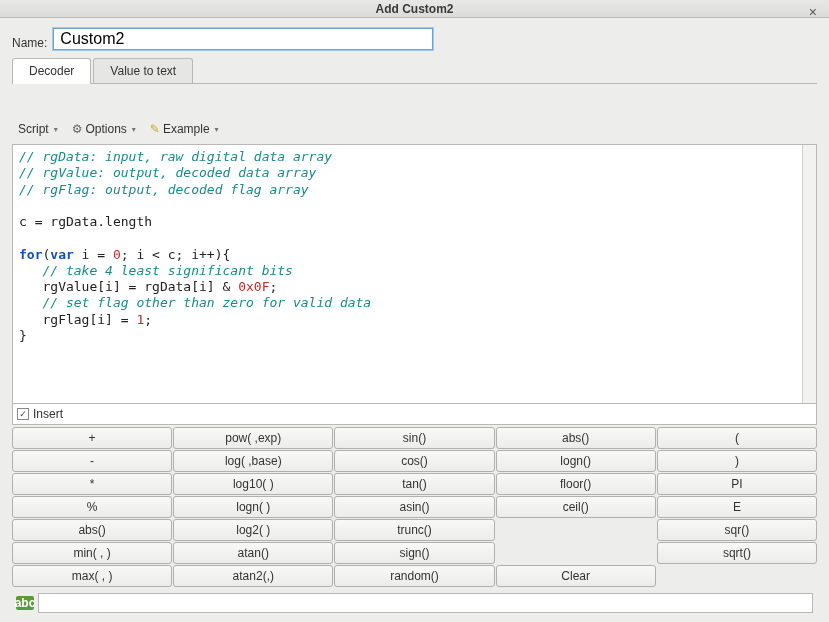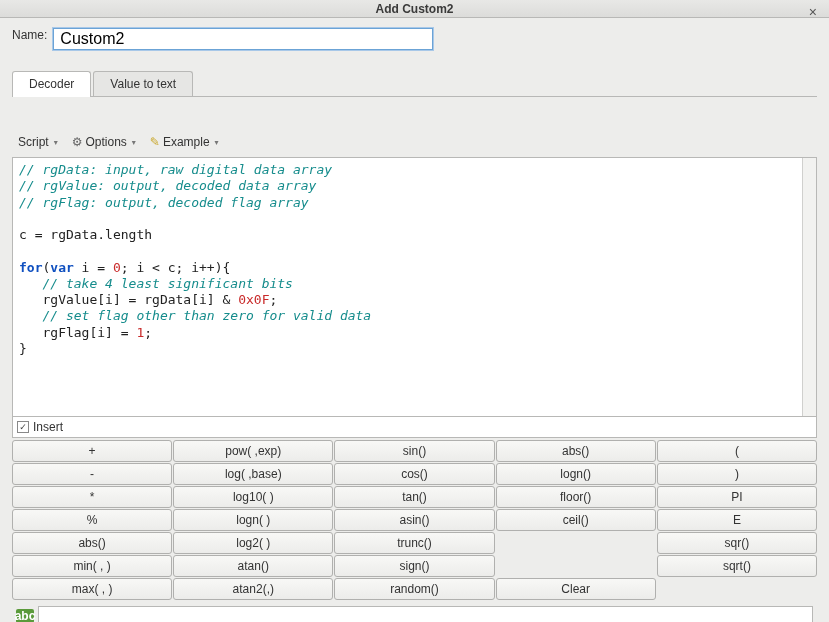--- a/index.html
+++ b/index.html
@@ -32,22 +32,22 @@
     font-size: 14px;
     color: #555;
     cursor: pointer;
     padding: 0 4px;
   }
   .content {
     padding: 10px 12px 8px 12px;
   }
   .name-row {
     display: flex;
-    align-items: flex-start;
-    margin-bottom: 21px;
+    align-items: flex-end;
+    margin-bottom: 8px;
   }
   .name-label {
     margin-right: 6px;
     color: #333;
   }
   .name-input {
     width: 380px;
     height: 22px;
     padding: 2px 6px;
     border: 1px solid #6ba3d6;

